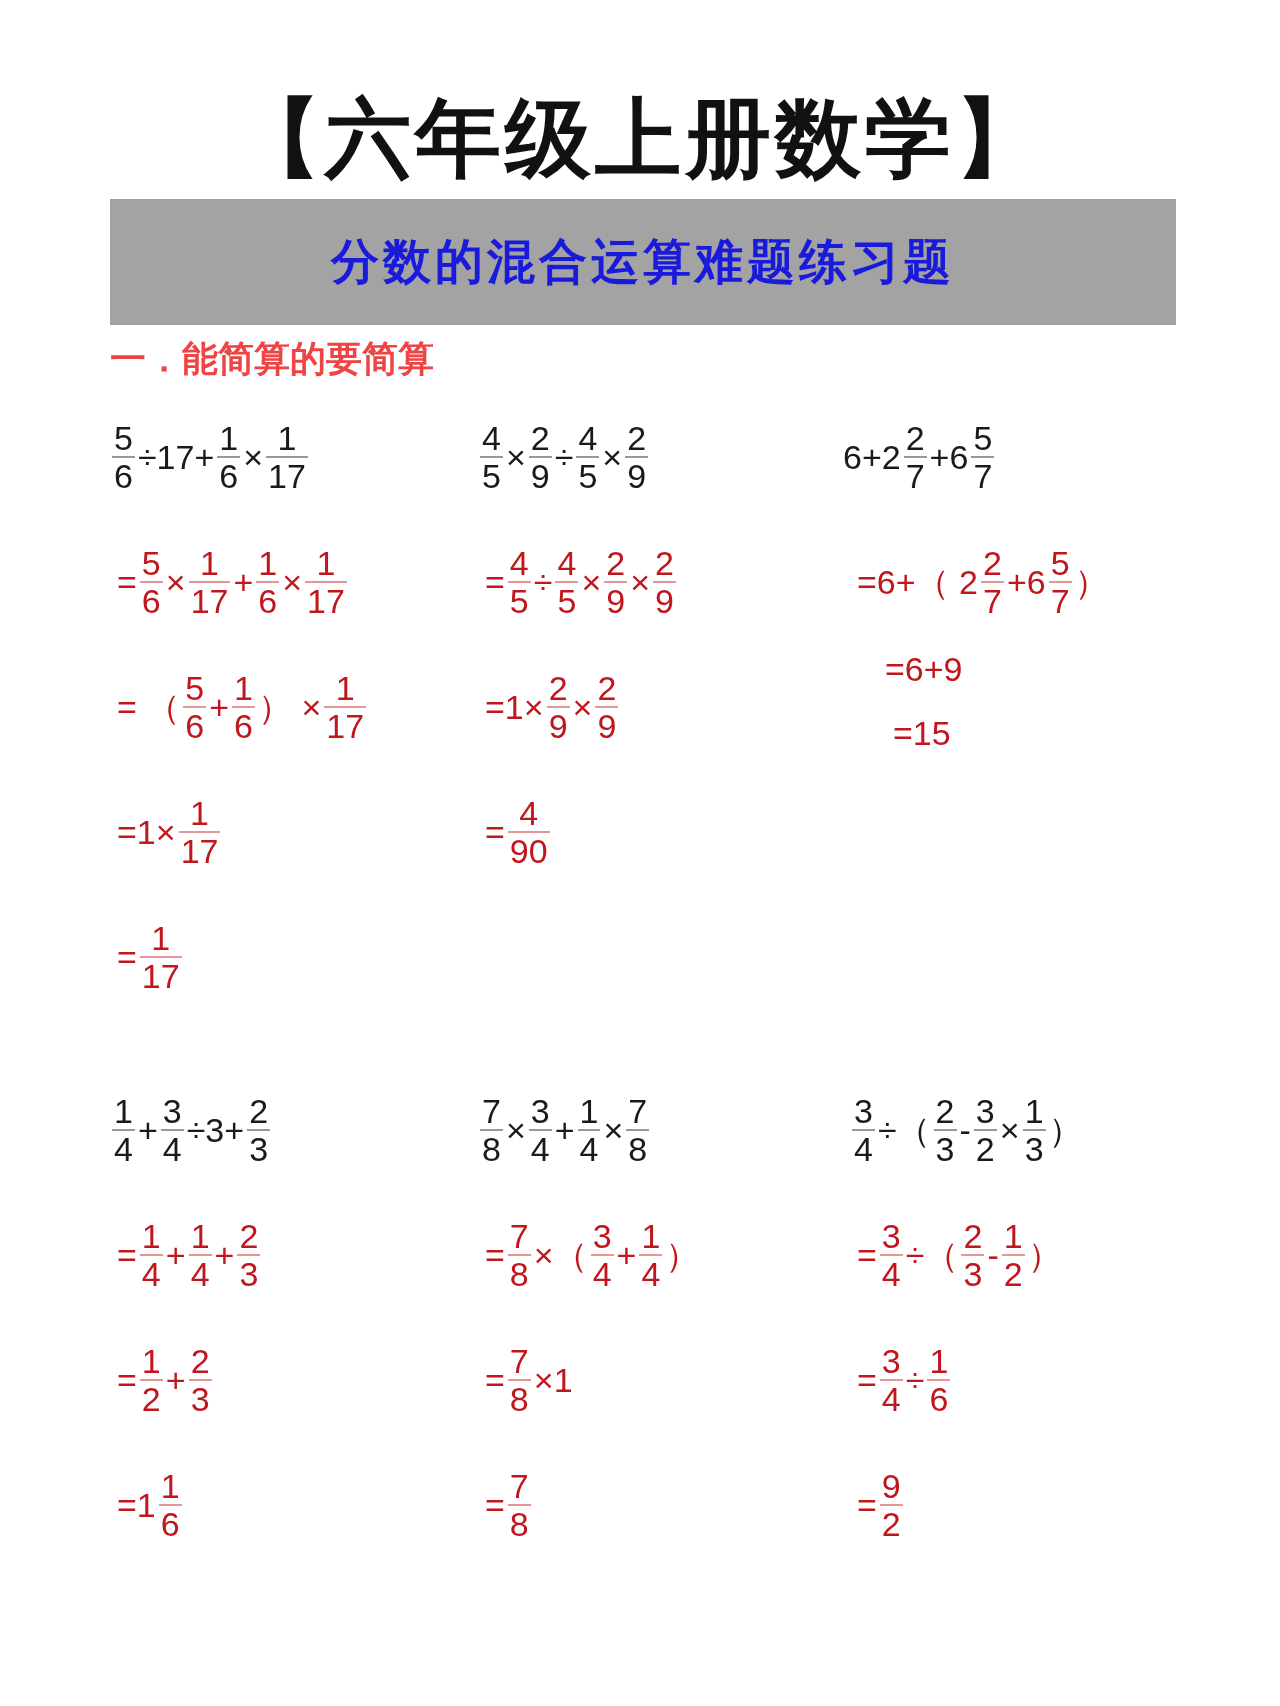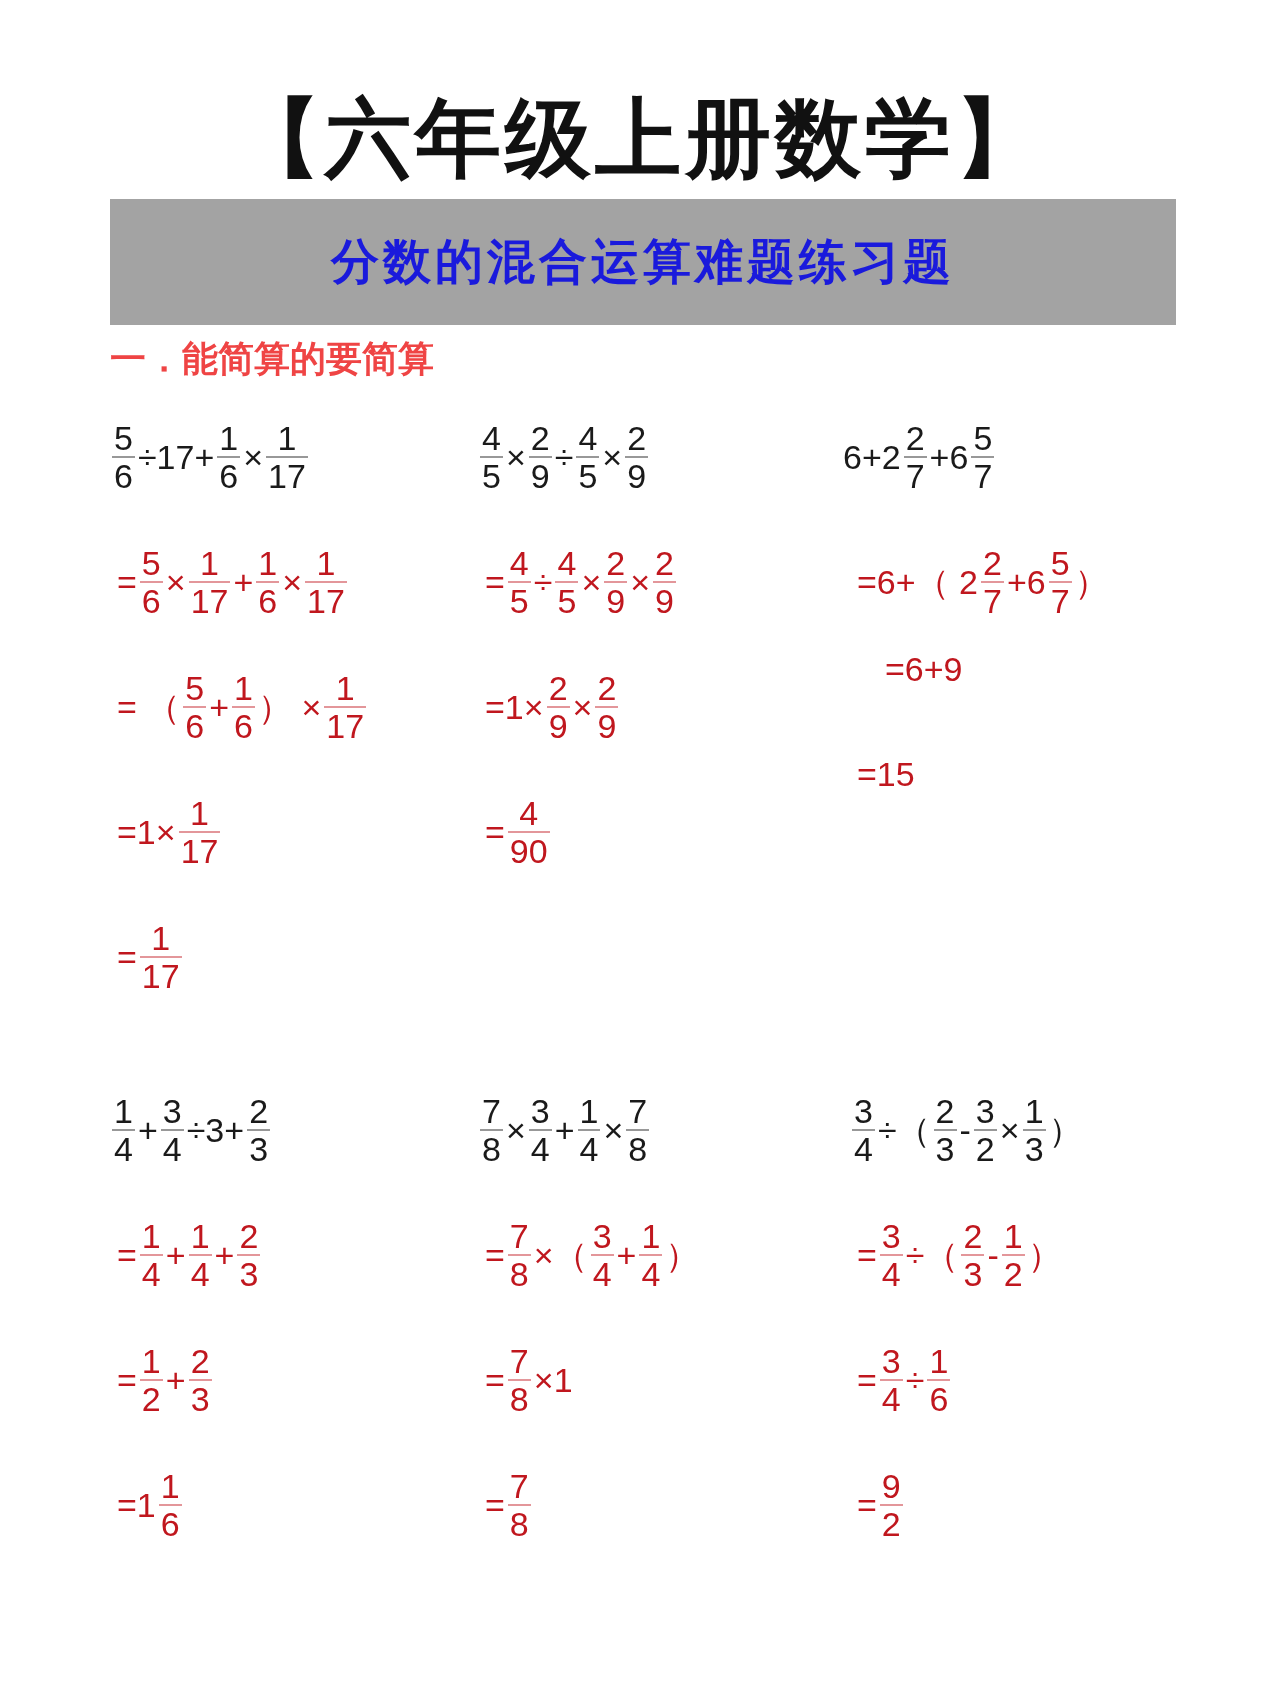--- a/index.html
+++ b/index.html
@@ -229,21 +229,21 @@
       <span class="frac">
         <span class="num">5</span>
         <span class="bar"></span>
         <span class="den">7</span>
       </span>
       <span class="tok">）</span>
     </div>
   <div class="expr red" style="left:856px; top:652px;margin-left:28px;">
       <span class="tok">=6+9</span>
     </div>
-  <div class="expr red" style="left:856px; top:716px;margin-top:41px;">
+  <div class="expr red" style="left:892px; top:716px;">
       <span class="tok">=15</span>
     </div>
 
   <div class="expr black" style="left:110px; top:1093px;">
       <span class="frac">
         <span class="num">1</span>
         <span class="bar"></span>
         <span class="den">4</span>
       </span>
       <span class="tok">+</span>

